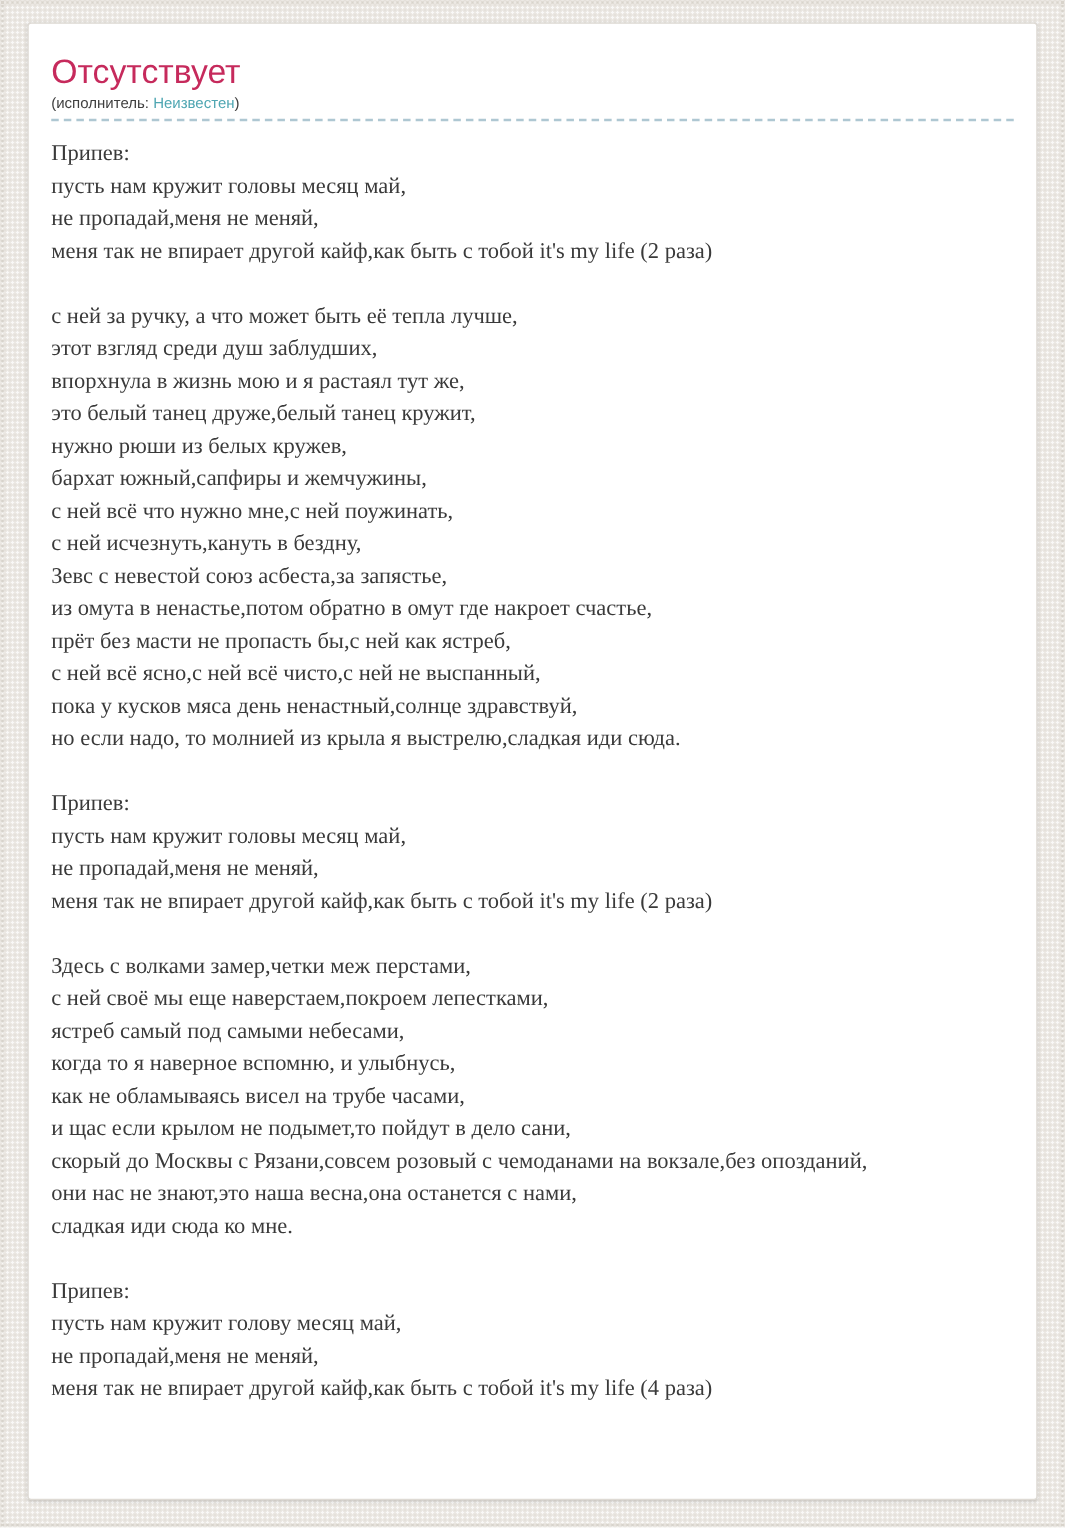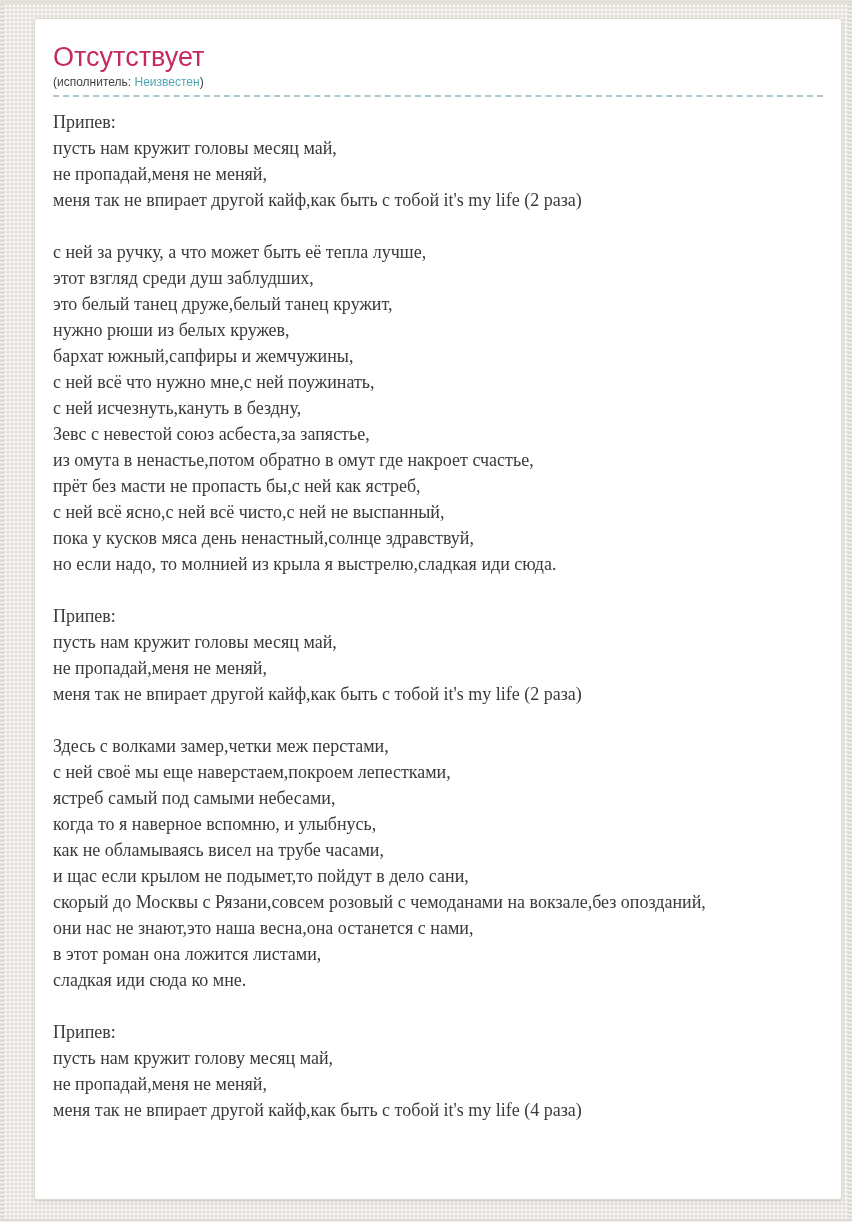--- a/index.html
+++ b/index.html
@@ -19,21 +19,21 @@
     position: relative;
   }
   .page-frame {
     position: absolute;
     inset: 1px;
     border: 2px dotted #d8d3cb;
     pointer-events: none;
   }
   .card {
     position: absolute;
-    left: 34px;
+    left: 22px;
     top: 18px;
     width: 808px;
     height: 1182px;
     background: var(--color-card, #ffffff);
     border: 1px solid #dedad4;
     border-radius: 3px;
     box-shadow: 0 1px 3px rgba(0,0,0,0.12);
     overflow: hidden;
   }
   .card-header {
@@ -82,20 +82,21 @@
   <div class="lyrics">
       <div class="stanza">
         <div class="line">Припев:</div>
         <div class="line">пусть нам кружит головы месяц май,</div>
         <div class="line">не пропадай,меня не меняй,</div>
         <div class="line">меня так не впирает другой кайф,как быть с тобой it's my life (2 раза)</div>
       </div>
       <div class="stanza">
         <div class="line">с ней за ручку, а что может быть её тепла лучше,</div>
         <div class="line">этот взгляд среди душ заблудших,</div>
+        <div class="line">впорхнула в жизнь мою и я растаял тут же,</div>
         <div class="line">это белый танец друже,белый танец кружит,</div>
         <div class="line">нужно рюши из белых кружев,</div>
         <div class="line">бархат южный,сапфиры и жемчужины,</div>
         <div class="line">с ней всё что нужно мне,с ней поужинать,</div>
         <div class="line">с ней исчезнуть,кануть в бездну,</div>
         <div class="line">Зевс с невестой союз асбеста,за запястье,</div>
         <div class="line">из омута в ненастье,потом обратно в омут где накроет счастье,</div>
         <div class="line">прёт без масти не пропасть бы,с ней как ястреб,</div>
         <div class="line">с ней всё ясно,с ней всё чисто,с ней не выспанный,</div>
         <div class="line">пока у кусков мяса день ненастный,солнце здравствуй,</div>
@@ -109,21 +110,20 @@
       </div>
       <div class="stanza">
         <div class="line">Здесь с волками замер,четки меж перстами,</div>
         <div class="line">с ней своё мы еще наверстаем,покроем лепестками,</div>
         <div class="line">ястреб самый под самыми небесами,</div>
         <div class="line">когда то я наверное вспомню, и улыбнусь,</div>
         <div class="line">как не обламываясь висел на трубе часами,</div>
         <div class="line">и щас если крылом не подымет,то пойдут в дело сани,</div>
         <div class="line">скорый до Москвы с Рязани,совсем розовый с чемоданами на вокзале,без опозданий,</div>
         <div class="line">они нас не знают,это наша весна,она останется с нами,</div>
-        <div class="line">в этот роман она ложится листами,</div>
         <div class="line">сладкая иди сюда ко мне.</div>
       </div>
       <div class="stanza">
         <div class="line">Припев:</div>
         <div class="line">пусть нам кружит голову месяц май,</div>
         <div class="line">не пропадай,меня не меняй,</div>
         <div class="line">меня так не впирает другой кайф,как быть с тобой it's my life (4 раза)</div>
       </div>
     </div>
 </div>

